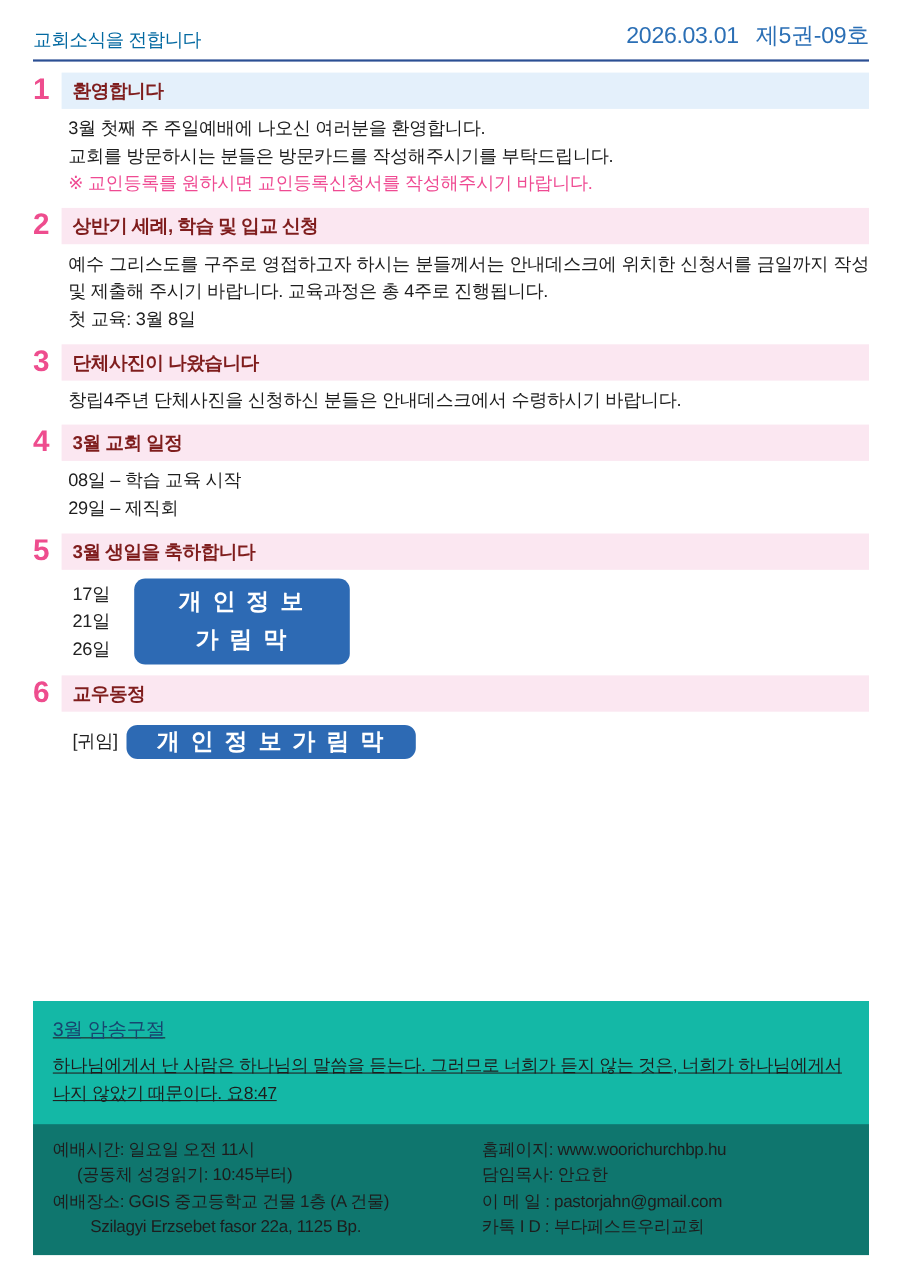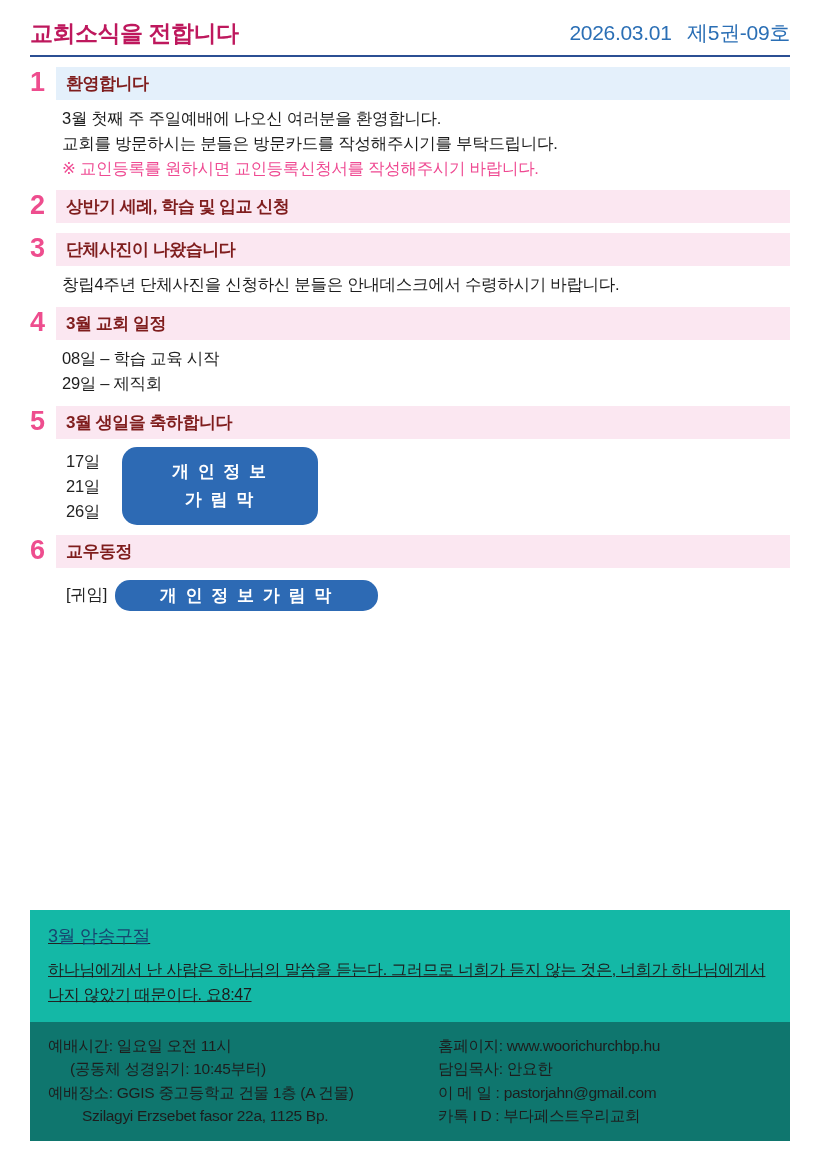--- a/index.html
+++ b/index.html
@@ -25,24 +25,24 @@
 
   
   .header {
     display: flex;
     align-items: flex-end;
     justify-content: space-between;
     border-bottom: 2px solid #2b4f93;
     padding-bottom: 6px;
   }
   .header-title {
-    font-size: 23px;
-    font-weight: bold;
+    font-size: 17px;
+    font-weight: normal;
     letter-spacing: -0.5px;
-    color: #be185d;
+    color: #0369a1;
   }
   .header-meta {
     font-size: 21px;
     color: #2b6fb5;
     letter-spacing: -0.3px;
     padding-bottom: 2px;
   }
   .header-meta .issue {
     margin-left: 10px;
   }
@@ -107,23 +107,23 @@
     width: 56px;
   }
   .mask {
     background: #2d6ab4;
     color: #ffffff;
     font-weight: bold;
     display: flex;
     flex-direction: column;
     align-items: center;
     justify-content: center;
-    border-radius: 15px;
+    border-radius: 10px;
     letter-spacing: 2px;
-    font-size: 17px;
+    font-size: 21px;
   }
   .mask-bday {
     width: 196px;
     height: 78px;
     line-height: 1.6;
   }
   .member-row {
     display: flex;
     align-items: center;
     margin-top: 12px;
@@ -208,20 +208,24 @@
       <div class="line">3월 첫째 주 주일예배에 나오신 여러분을 환영합니다.</div>
       <div class="line">교회를 방문하시는 분들은 방문카드를 작성해주시기를 부탁드립니다.</div>
       <div class="line note-pink">※ 교인등록를 원하시면 교인등록신청서를 작성해주시기 바랍니다.</div>
     </div>
   </div>
 
   <div class="section">
     <div class="sec-head">
       <div class="sec-num">2</div>
       <div class="sec-title pink">상반기 세례, 학습 및 입교 신청</div>
+    </div>
+    <div class="sec-body">
+      <div class="line justify">예수 그리스도를 구주로 영접하고자 하시는 분들께서는 안내데스크에 위치한 신청서를 금일까지 작성 및 제출해 주시기 바랍니다. 교육과정은 총 4주로 진행됩니다.</div>
+      <div class="line">첫 교육: 3월 8일</div>
     </div>
   </div>
 
   <div class="section">
     <div class="sec-head">
       <div class="sec-num">3</div>
       <div class="sec-title pink">단체사진이 나왔습니다</div>
     </div>
     <div class="sec-body">
       <div class="line justify">창립4주년 단체사진을 신청하신 분들은 안내데스크에서 수령하시기 바랍니다.</div>

